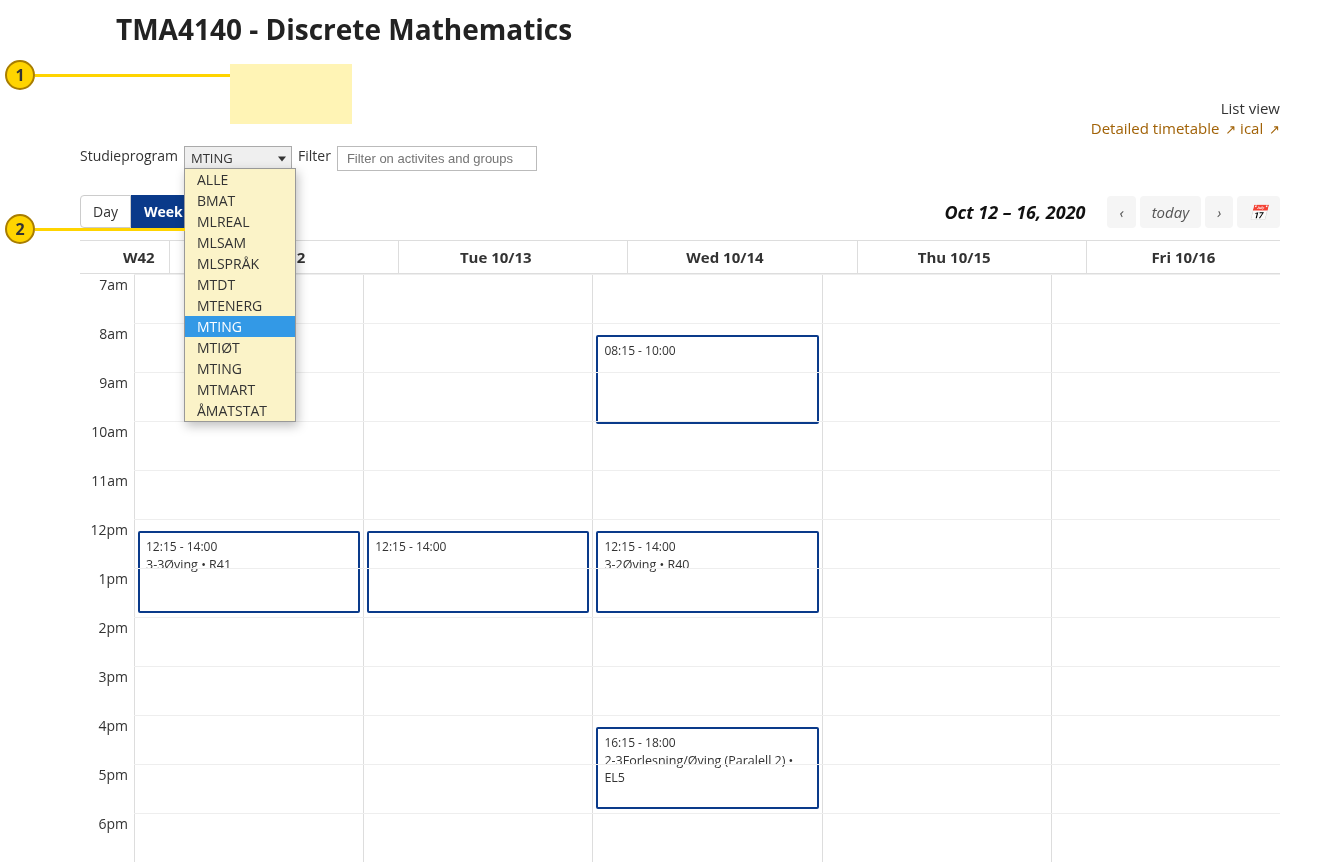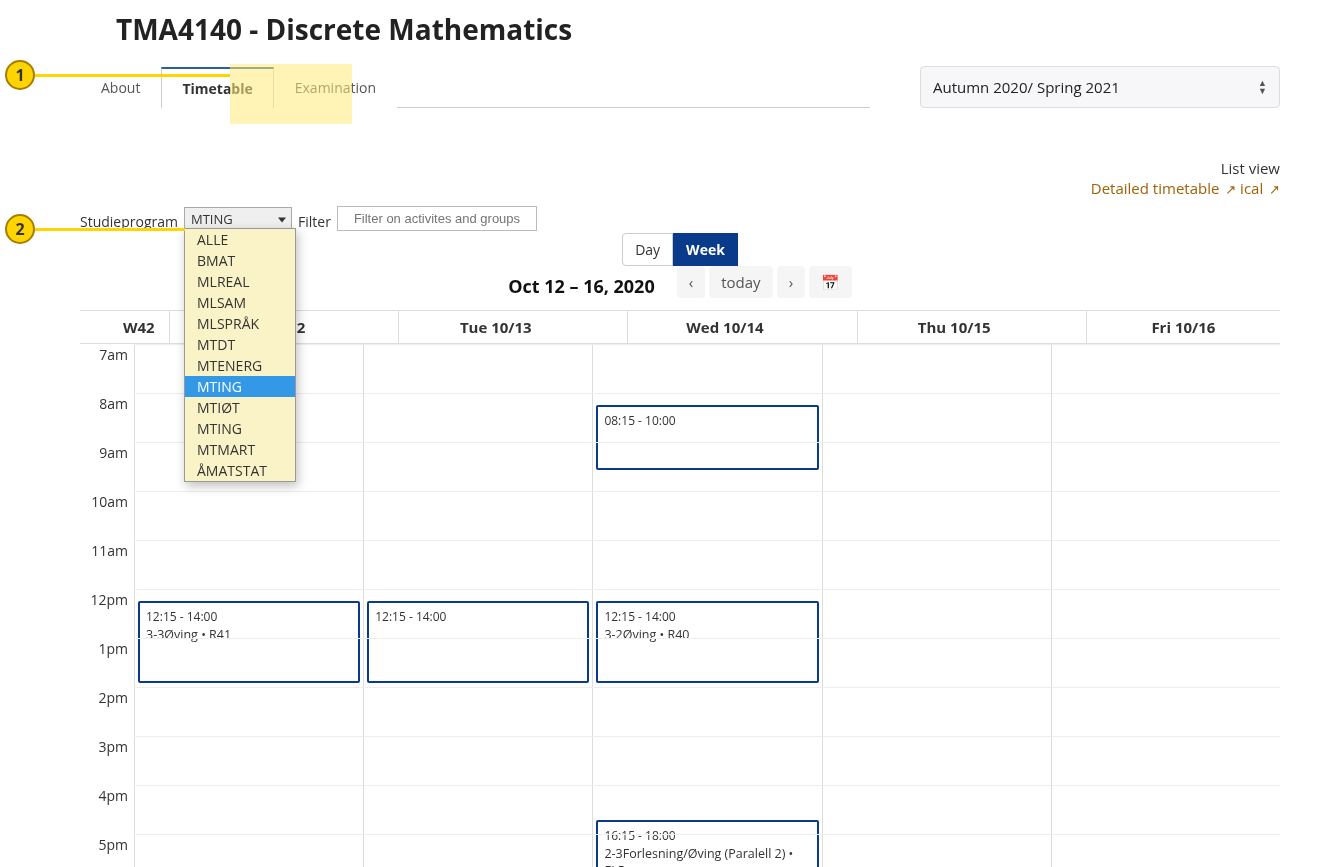--- a/index.html
+++ b/index.html
@@ -91,21 +91,21 @@
   .links-row {
     text-align: right;
     margin-top: 50px;
     font-size: 15px;
   }
   .links-row a { color: #a16207; text-decoration: none; cursor: pointer; }
   .links-row .listview { color: #333; }
   .ext-icon { font-size: 13px; margin-left: 2px; }
   .filters {
     display: flex;
-    align-items: flex-end;
+    align-items: flex-start;
     gap: 6px;
     margin-top: 8px;
     font-size: 14px;
     position: relative;
   }
   .filters label { color: #333; }
   .sel {
     border: 1px solid #aaa;
     background: #efefef;
     padding: 2px 18px 2px 6px;
@@ -117,21 +117,21 @@
   .sel::after {
     content: "";
     position: absolute; right: 5px; top: 50%;
     transform: translateY(-30%);
     border-left: 4px solid transparent;
     border-right: 4px solid transparent;
     border-top: 5px solid #333;
   }
   .filter-input {
     border: 1px solid #bbb;
-    padding: 4px 16px;
+    padding: 4px 9px;
     width: 200px;
     font-size: 13px;
     color: #888;
   }
   .dropdown {
     position: absolute;
     left: 104px;
     top: 22px;
     width: 112px;
     background: #fbf3c8;
@@ -146,39 +146,38 @@
     cursor: pointer;
   }
   .dropdown div.selected {
     background: #3399e6;
     color: #fff;
   }
   .toolbar {
     display: flex;
     justify-content: space-between;
     align-items: center;
-    margin-top: 2px;
-    flex-direction: column;
+    margin-top: 24px;
   }
   .view-btns { display: flex; }
   .view-btn {
     padding: 6px 12px;
     border: 1px solid #ccc;
     cursor: pointer;
     font-size: 14px;
     background: #fff;
   }
   .view-btn.first { border-radius: 4px 0 0 4px; }
   .view-btn.active {
     background: #0a3a8a;
     color: #fff;
     border-color: #0a3a8a;
     font-weight: 700;
   }
-  .tool-right { display: flex; align-items: flex-end; gap: 18px; }
+  .tool-right { display: flex; align-items: center; gap: 18px; font-style: italic; }
   .daterange { font-size: 18px; font-weight: 700; color: #111; }
   .nav-btns { display: flex; gap: 0; }
   .nav-btn {
     padding: 6px 12px;
     background: #f5f5f5;
     border-radius: 4px;
     cursor: pointer;
     color: #555;
     font-size: 15px;
     margin-left: 4px;
@@ -269,31 +268,20 @@
 <body>
 
 <div class="page">
   <div class="badge" style="top:50px">1</div>
   <div class="badge-line" style="top:64px; width:195px"></div>
   <div class="badge" style="top:204px">2</div>
   <div class="badge-line" style="top:218px; width:150px"></div>
 
   <h1>TMA4140 - Discrete Mathematics</h1>
 
-  <div class="topbar">
-    <div class="tabs">
-      <div class="tab">About</div>
-      <div class="tab active">Timetable</div>
-      <div class="tab">Examination</div>
-    </div>
-    <div class="term-select">
-      <span>Autumn 2020/ Spring 2021</span>
-      <span class="term-arrows">▲<br>▼</span>
-    </div>
-  </div>
   <div class="tab-highlight"></div>
 
   <div class="links-row">
     <span class="listview">List view</span><br>
     <a><span>Detailed timetable</span> <span class="ext-icon">↗</span></a>
     <a><span>ical</span> <span class="ext-icon">↗</span></a>
   </div>
 
   <div class="filters">
     <label>Studieprogram</label>
@@ -361,28 +349,28 @@
             <div class="t">12:15 - 14:00</div>
             <div class="d">3-3Øving • R41</div>
           </div>
         </div>
       <div class="day-col" id="day1">
           <div class="event" style="top: 257.25px; height: 81.75px;">
             <div class="t">12:15 - 14:00</div>
           </div>
         </div>
       <div class="day-col" id="day2">
-          <div class="event" style="top: 61.25px; height: 65px;">
+          <div class="event" style="top: 61.25px; height: 89px;">
             <div class="t">08:15 - 10:00</div>
           </div>
           <div class="event" style="top: 257.25px; height: 81.75px;">
             <div class="t">12:15 - 14:00</div>
             <div class="d">3-2Øving • R40</div>
           </div>
-          <div class="event" style="top: 453.25px; height: 81.75px; margin-top: 23px;">
+          <div class="event" style="top: 453.25px; height: 81.75px;">
             <div class="t">16:15 - 18:00</div>
             <div class="d">2-3Forlesning/Øving (Paralell 2) • EL5</div>
           </div>
         </div>
       <div class="day-col" id="day3"></div>
       <div class="day-col" id="day4"></div>
     <div class="hour-row" style="top: 0px;"></div>
         <div class="hour-row" style="top: 49px;"></div>
         <div class="hour-row" style="top: 98px;"></div>
         <div class="hour-row" style="top: 147px;"></div>

